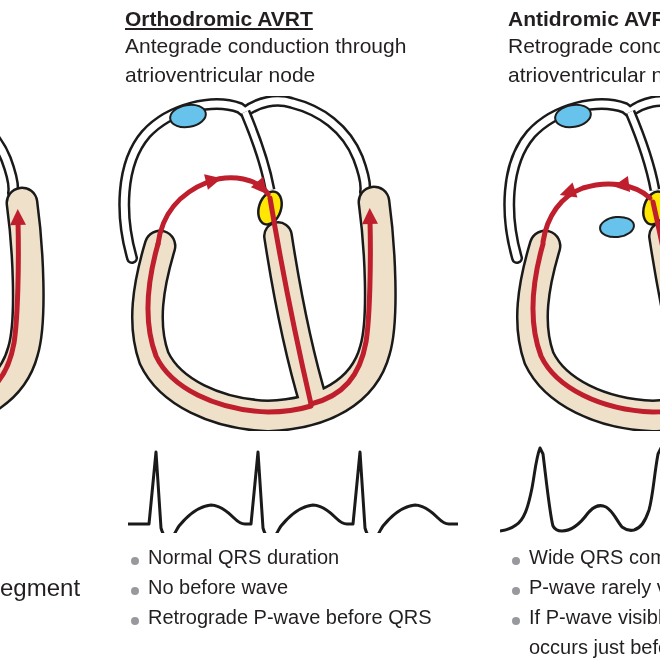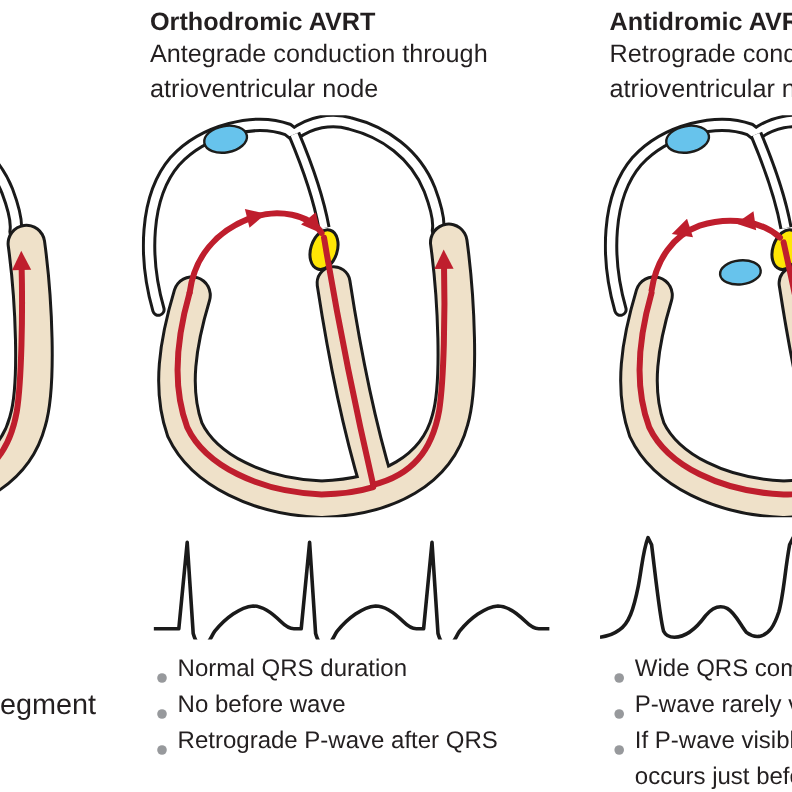--- a/index.html
+++ b/index.html
@@ -3,21 +3,21 @@
 <meta charset="utf-8">
 <style>
   html,body{margin:0;padding:0;background:#fff;}
   #canvas{position:relative;width:660px;height:660px;overflow:hidden;background:#ffffff;
           font-family:"Liberation Sans",sans-serif;color:#231f20;}
   .panel-title{position:absolute;top:6px;font-size:21px;font-weight:bold;line-height:26px;white-space:nowrap;}
   .panel-sub{position:absolute;font-size:21px;line-height:29px;white-space:nowrap;}
   .heart-svg{position:absolute;width:300px;height:335px;}
   .ecg-svg{position:absolute;width:330px;height:95px;}
   .bullets{position:absolute;list-style:none;margin:0;padding:0;}
-  .bullets li{display:flex;align-items:flex-end;margin:0 0 6px 0;font-size:20px;line-height:24px;white-space:nowrap;}
+  .bullets li{display:flex;align-items:center;margin:0 0 6px 0;font-size:20px;line-height:24px;white-space:nowrap;}
   .dot{flex:0 0 auto;width:8px;height:8px;border-radius:50%;background:#97999c;margin:7px 9px 0 0;}
   .bullets li.cont .dot{visibility:hidden;}
   .fragment{position:absolute;font-size:24px;line-height:24px;white-space:nowrap;}
 </style>
 </head>
 <body>
 
 <div id="canvas">
 
   <svg class="heart-svg" style="left:-234px;top:97px;" viewBox="0 0 300 335">
@@ -33,21 +33,21 @@
       <path d="M42,150 C30,190 24,228 36,262 C52,296 98,318 150,320 C205,318 246,296 257,254 C266,224 262,150 256,106" fill="none" stroke="#efe1c9" stroke-width="28" stroke-linecap="round"></path>
       <path d="M160,140 C168,192 180,255 196,308" fill="none" stroke="#efe1c9" stroke-width="25" stroke-linecap="round"></path>
     </g>
     <g>
       <path d="M193,308 C225,300 242,280 248,246 C252,220 253,165 252,124" fill="none" stroke="#bf1e2d" stroke-width="5" stroke-linecap="round"></path>
       <path d="M0,-8 L16,0 L0,8 Z" transform="translate(252,128) rotate(-91)" fill="#bf1e2d"></path>
     </g>
   </svg>
   <div class="fragment" style="left:0;top:576px;">egment</div>
 
-  <div class="panel-title" style="left:125px;">Orthodromic AVRT</div>
+  <div class="panel-title" style="left:125px;text-decoration:underline;">Orthodromic AVRT</div>
   <div class="panel-sub" style="left:125px;top:31px;">Antegrade conduction through</div>
   <div class="panel-sub" style="left:125px;top:60px;">atrioventricular node</div>
 
   <svg class="heart-svg" style="left:118px;top:96px;" viewBox="0 0 300 335">
     <g>
       <path d="M14,162 C2,120 2,68 28,38 C52,12 95,2 122,12 L127,16 C140,6 158,2 174,7 C202,14 228,32 240,62 C246,78 248,90 247,96" fill="none" stroke="#1a1a1a" stroke-width="12" stroke-linecap="round"></path>
       <path d="M14,162 C2,120 2,68 28,38 C52,12 95,2 122,12 L127,16 C140,6 158,2 174,7 C202,14 228,32 240,62 C246,78 248,90 247,96" fill="none" stroke="#ffffff" stroke-width="7" stroke-linecap="round"></path>
       <path d="M127,16 C138,42 148,72 152,94" fill="none" stroke="#1a1a1a" stroke-width="11"></path>
       <path d="M127,16 C138,42 148,72 152,94" fill="none" stroke="#ffffff" stroke-width="6"></path>
     </g>
@@ -80,21 +80,21 @@
     <li>
       <span class="dot"></span>
       <span>Normal QRS duration</span>
     </li>
     <li>
       <span class="dot"></span>
       <span>No before wave</span>
     </li>
     <li>
       <span class="dot"></span>
-      <span>Retrograde P-wave after QRS</span>
+      <span>Retrograde P-wave before QRS</span>
     </li>
   </ul>
 
   <div class="panel-title" style="left:508px;">Antidromic AVRT</div>
   <div class="panel-sub" style="left:508px;top:31px;">Retrograde conduction through</div>
   <div class="panel-sub" style="left:508px;top:60px;">atrioventricular node</div>
 
   <svg class="heart-svg" style="left:503px;top:96px;" viewBox="0 0 300 335">
     <g>
       <path d="M14,162 C2,120 2,68 28,38 C52,12 95,2 122,12 L127,16 C140,6 158,2 174,7 C202,14 228,32 240,62 C246,78 248,90 247,96" fill="none" stroke="#1a1a1a" stroke-width="12" stroke-linecap="round"></path>

